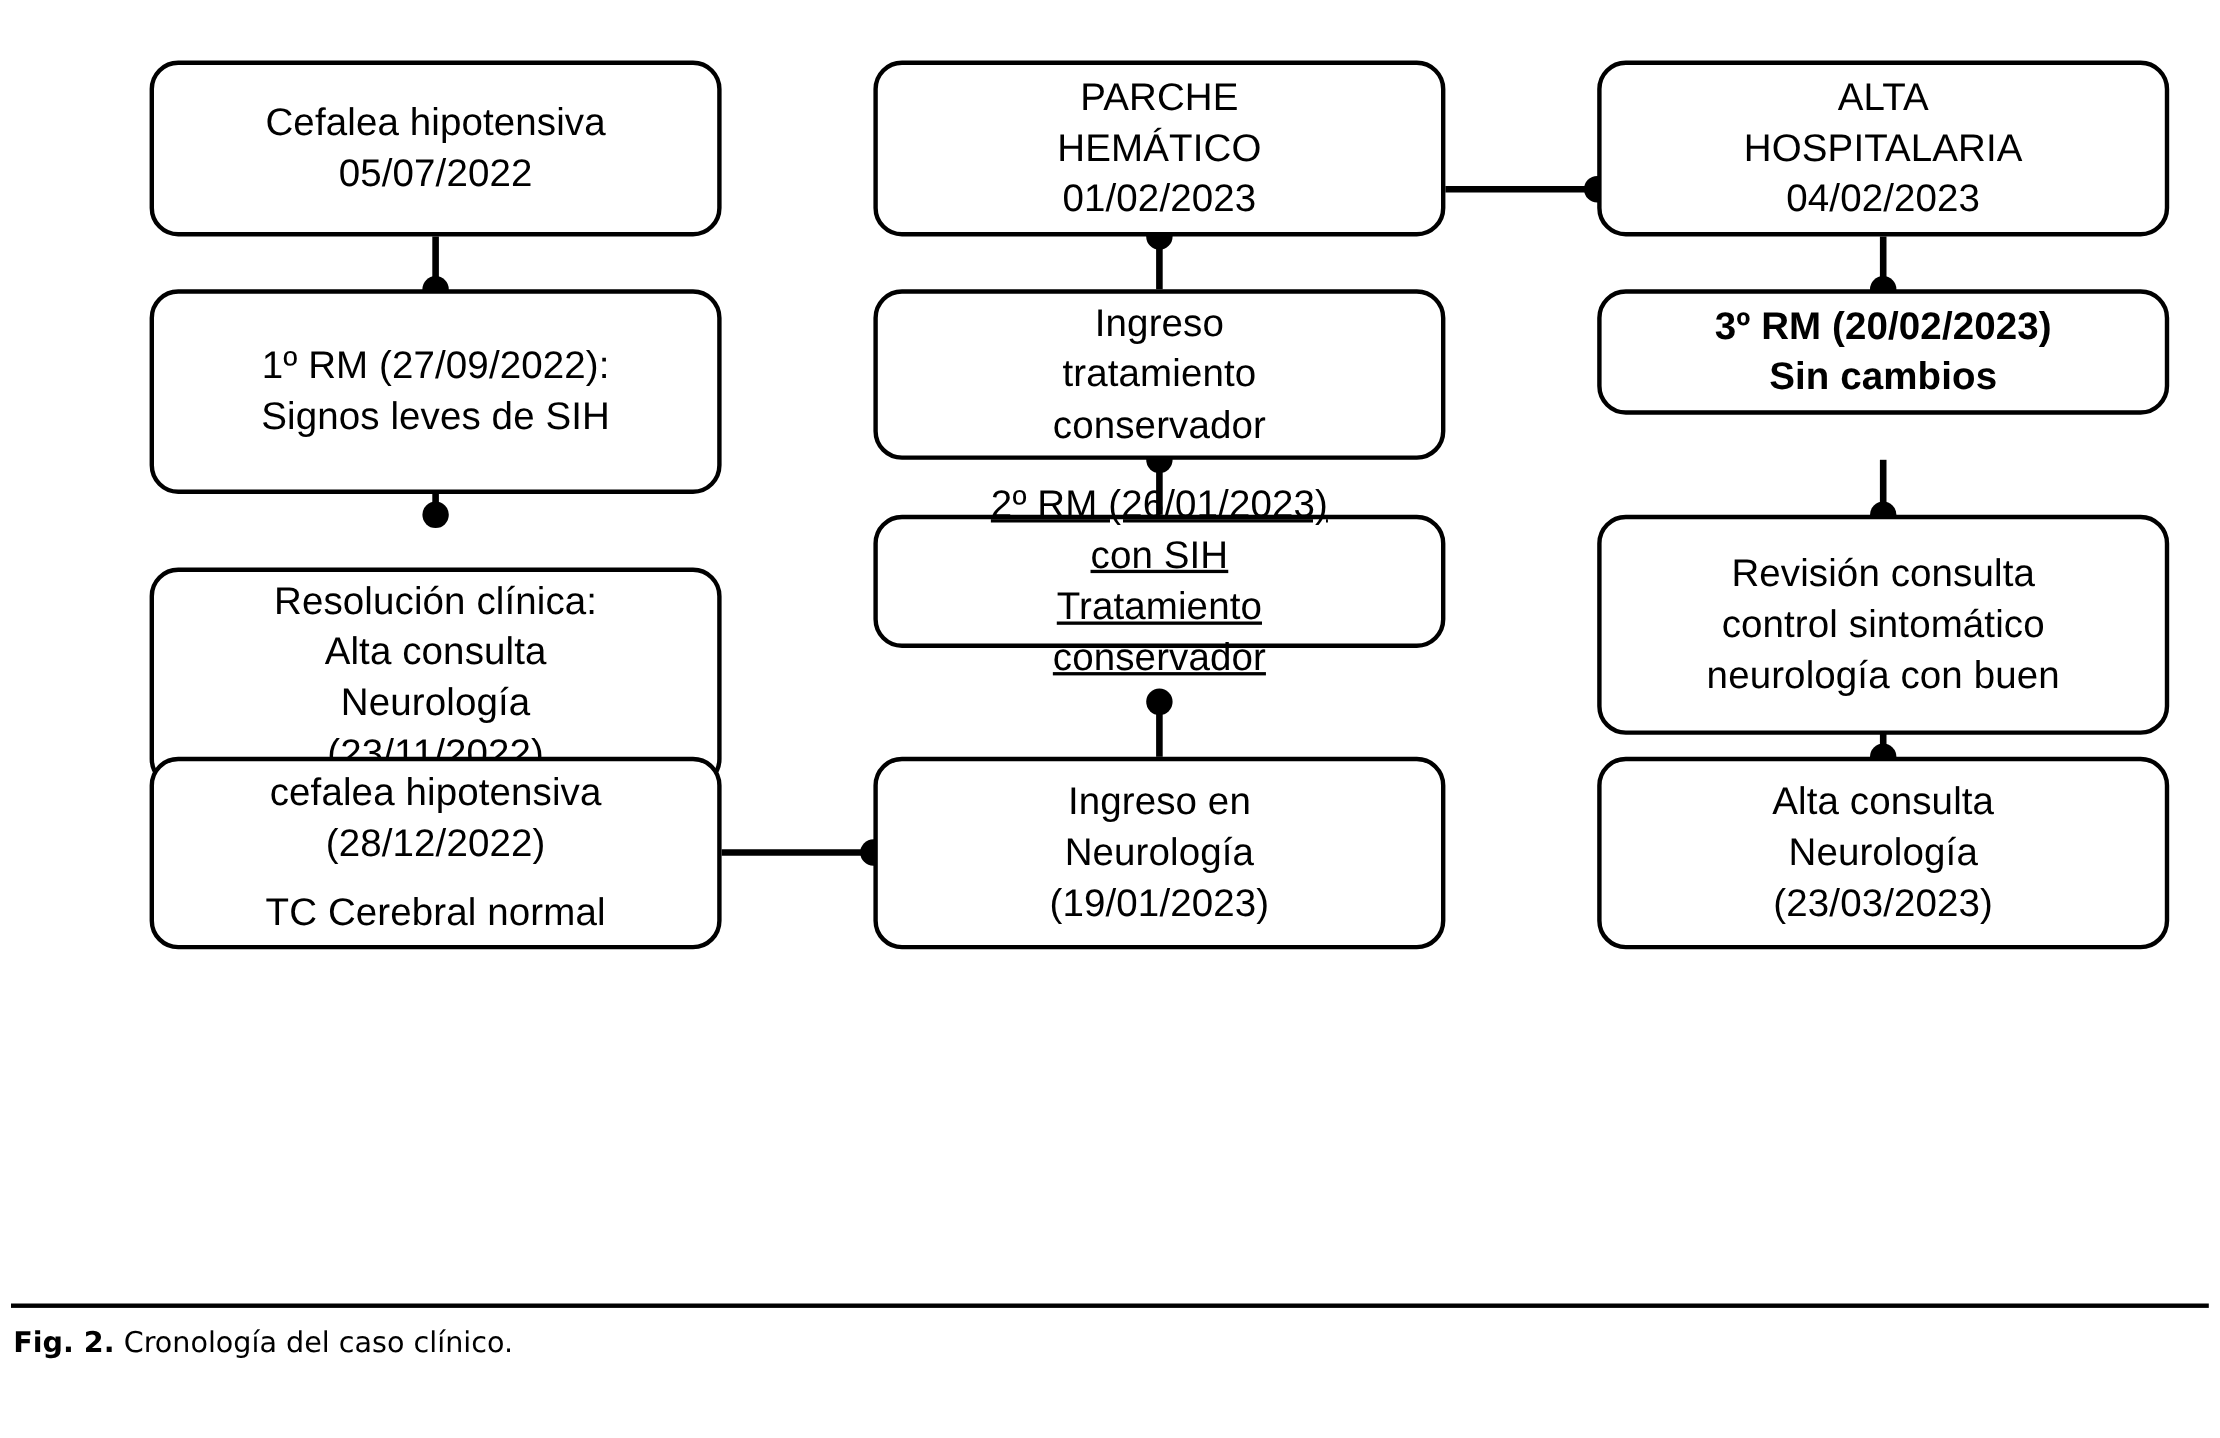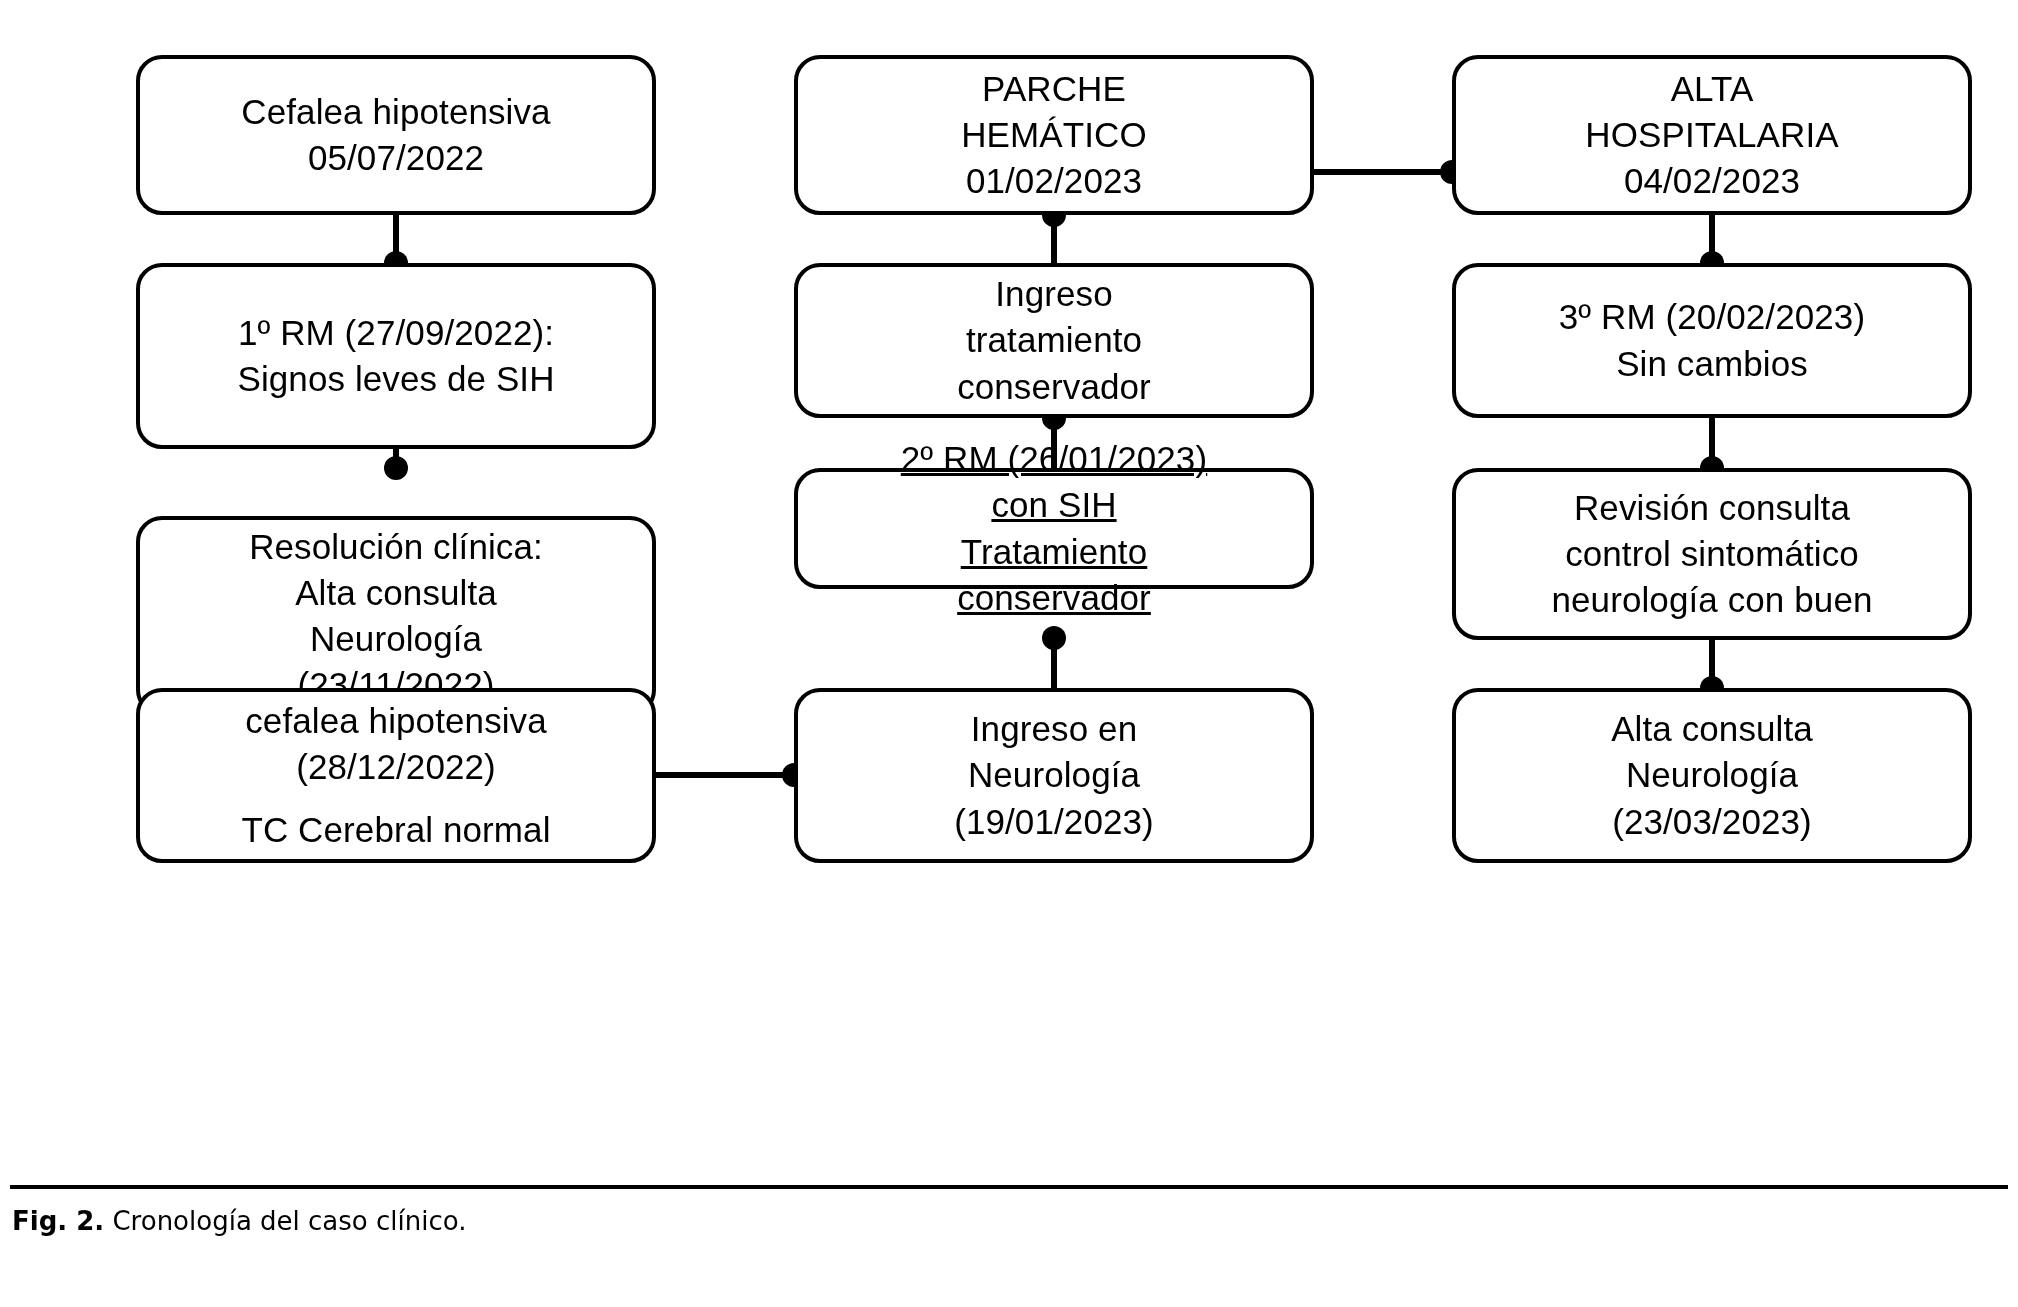--- a/index.html
+++ b/index.html
@@ -192,26 +192,26 @@
   </div>
 
   <div class="column" id="col-3">
 
     <div class="node" style="top:55px; height:160px;">
       <span class="line">ALTA</span>
       <span class="line">HOSPITALARIA</span>
       <span class="line">04/02/2023</span>
     </div>
 
-    <div class="node" style="top:263px; height:155px;">
+    <div class="node" style="top:263px; height:114px;font-weight:bold;">
       <span class="line">3º RM (20/02/2023)</span>
       <span class="line">Sin cambios</span>
     </div>
 
-    <div class="node" style="top:468px; height:172px;">
+    <div class="node" style="top:468px; height:200px;">
       <span class="line">Revisión consulta</span>
       <span class="line">control sintomático</span>
       <span class="line">neurología con buen</span>
     </div>
 
     <div class="node" style="top:688px; height:175px;">
       <span class="line">Alta consulta</span>
       <span class="line">Neurología</span>
       <span class="line">(23/03/2023)</span>
     </div>

